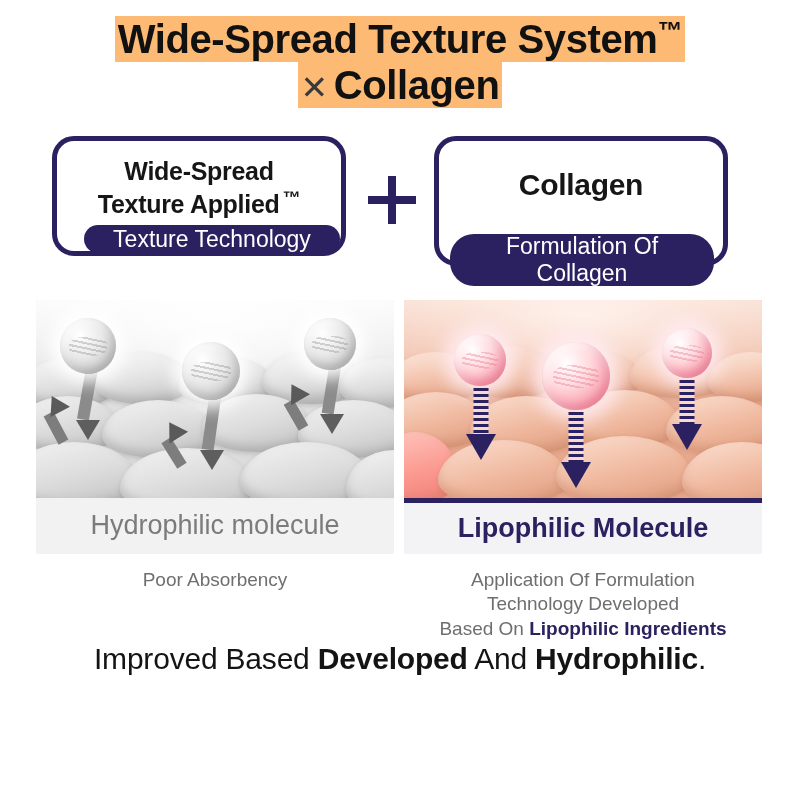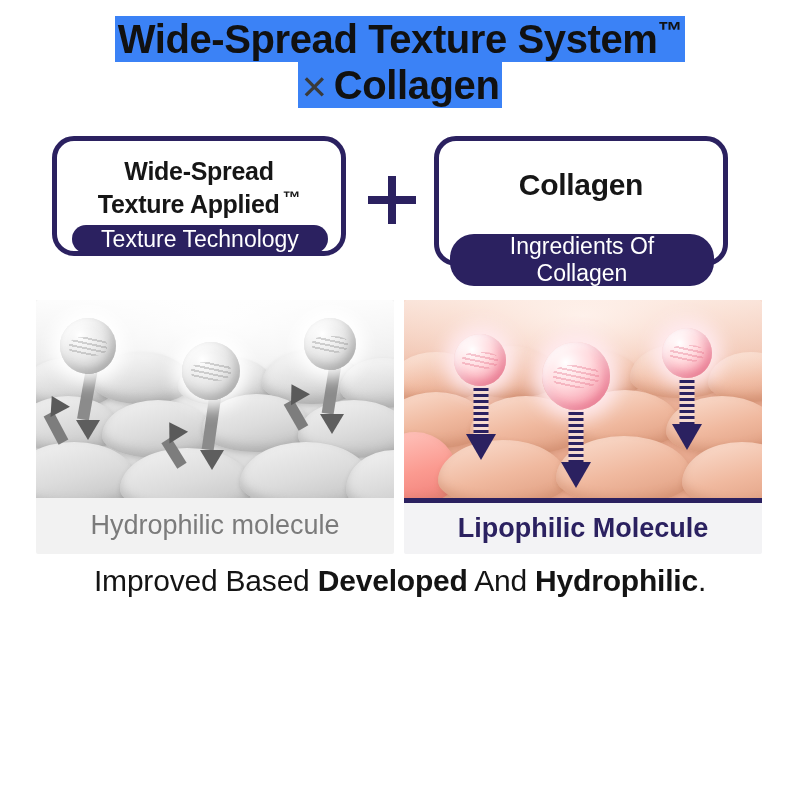--- a/index.html
+++ b/index.html
@@ -25,21 +25,21 @@
     padding-top: 18px;
     text-align: center;
   }
   .title-line {
     display: block;
     line-height: 1.02;
     white-space: nowrap;
   }
   .title-hl {
     display: inline;
-    background: #3b82f6;
+    background: #fdba74;
     color: #111111;
     font-size: 40px;
     font-weight: bold;
     letter-spacing: -0.4px;
     padding: 1px 3px;
     box-decoration-break: clone;
     -webkit-box-decoration-break: clone;
   }
   .title-line2 { margin-top: 5px; }
   .title-x {
@@ -100,21 +100,21 @@
     background: #2b2160;
     color: #ffffff;
     border-radius: 24px;
     text-align: center;
     font-size: 23px;
     line-height: 1.16;
     display: flex;
     align-items: center;
     justify-content: center;
   }
-  .pill.left  { left: 72px;  top: 95px;  width: 256px; height: 28px; }
+  .pill.left  { left: 84px;  top: 95px;  width: 256px; height: 28px; }
   .pill.right { left: 450px; top: 104px; width: 264px; height: 52px; }
 
   .plus-sign {
     position: absolute;
     left: 368px;
     top: 46px;
     width: 48px;
     height: 48px;
   }
   .plus-sign .bar-h {
@@ -318,21 +318,21 @@
     <div class="plus-sign">
       <div class="bar-h"></div>
       <div class="bar-v"></div>
     </div>
 
     <div class="badge-box right">
       <div class="badge-title">Collagen</div>
     </div>
     <div class="pill right">
       <div>
-        <span>Ingredients Of</span><br>
+        <span>Formulation Of</span><br>
         <span>Collagen</span>
       </div>
     </div>
   </div>
 
   <div class="panels">
 
     <div class="panel left">
       <div class="scene gray">
 
@@ -438,18 +438,28 @@
           <div class="head" style="top:44px;"></div>
         </div>
       </div>
 
       <div class="caption-bar navy">
         <span>Lipophilic Molecule</span>
       </div>
     </div>
   </div>
 
+  <div class="subcaps">
+    <div class="subcap left">
+      <span>Poor Absorbency</span>
+    </div>
+    <div class="subcap right">
+      <span>Application Of Formulation</span><br>
+      <span>Technology Developed</span><br>
+      <span>Based On </span><span class="hl-navy">Lipophilic Ingredients</span>
+    </div>
+  </div>
 
   <div class="footer">
     <span class="thin">Improved Based </span><b>Developed</b><span class="thin"> And </span><b>Hydrophilic</b><span class="thin">.</span>
   </div>
 
 </div>
 
 </body></html>

